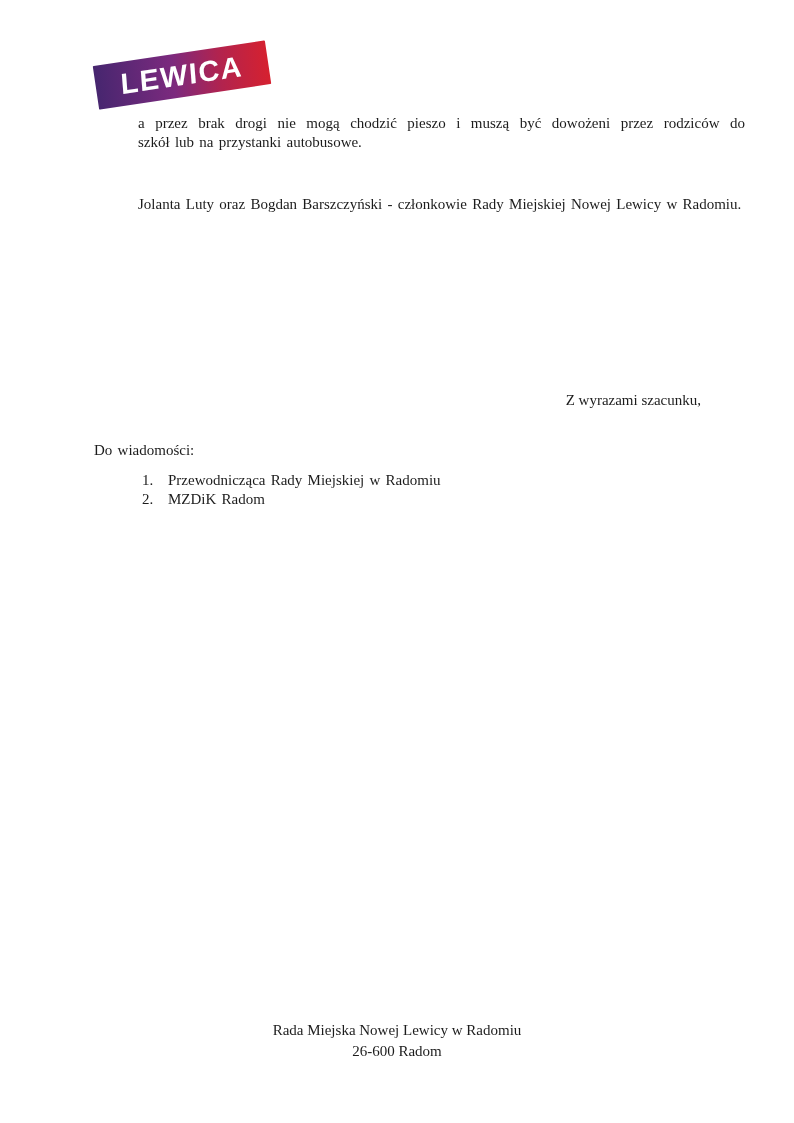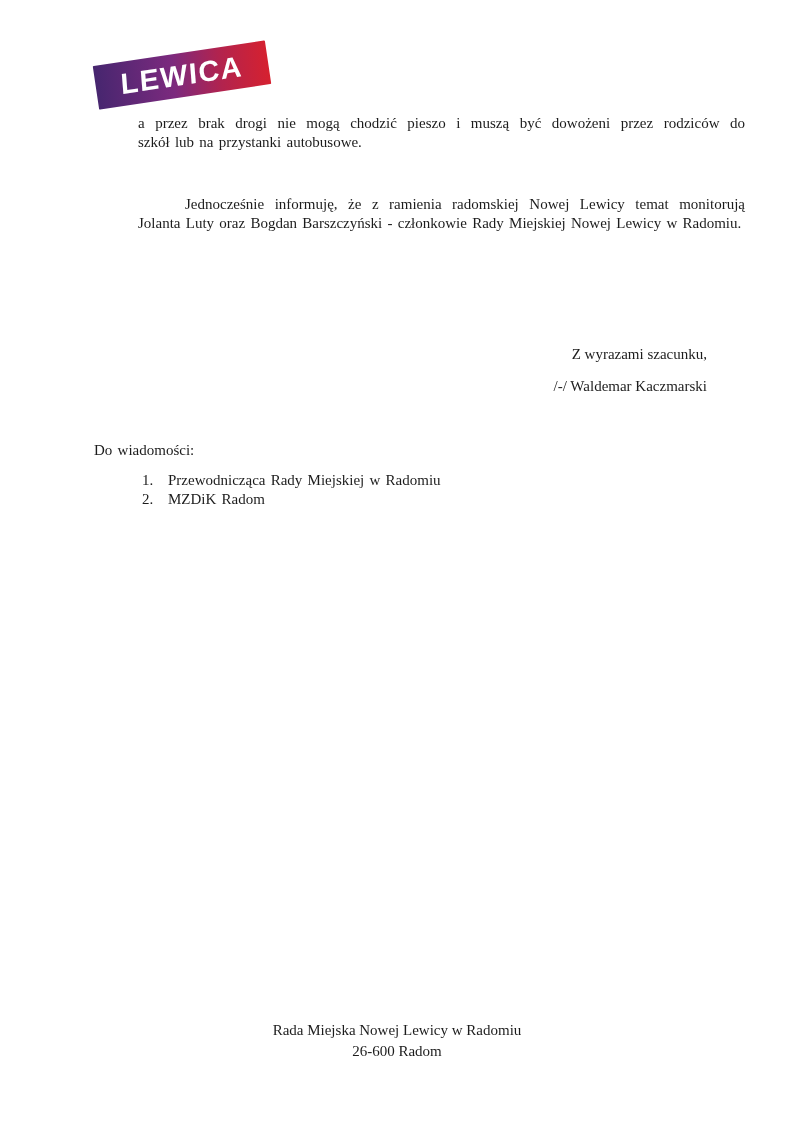--- a/index.html
+++ b/index.html
@@ -50,25 +50,26 @@
   }
   .p1 { top: 114px; }
   .p2 { top: 195px; }
   .p3 { top: 247px; }
   .jline { text-align: justify; text-align-last: justify; }
   .nline { white-space: nowrap; }
   .indent { text-indent: 47px; }
 
   .closing-line {
     position: absolute;
-    left: 100px;
+    left: 94px;
     width: 607px;
     text-align: right;
     font-size: 15px;
     line-height: 19px;
+    margin-top: 46px;
   }
   .closing-1 { top: 345px; }
   .closing-2 { top: 377px; }
 
   .cc-heading {
     position: absolute;
     left: 94px;
     top: 442px;
     font-size: 15px;
     word-spacing: 1.5px;
@@ -103,27 +104,25 @@
   <div class="logo-band">
     <span class="logo-text">LEWICA</span>
   </div>
 
   <div class="para p1">
     <div class="jline">a przez brak drogi nie mogą chodzić pieszo i muszą być dowożeni przez rodziców do</div>
     <div class="nline">szkół lub na przystanki autobusowe.</div>
   </div>
 
   <div class="para p2">
-    <div class="jline indent">Jednocześnie informuję, że z ramienia radomskiej Nowej Lewicy temat monitorują</div>
     <div class="nline">Jolanta Luty oraz Bogdan Barszczyński - członkowie Rady Miejskiej Nowej Lewicy w Radomiu.</div>
   </div>
 
 
   <div class="closing-line closing-1">Z wyrazami szacunku,</div>
-  <div class="closing-line closing-2">/-/ Waldemar Kaczmarski</div>
 
   <div class="cc-heading">Do wiadomości:</div>
 
   <div class="cc-list">
     <div class="cc-item">
       <span class="cc-num">1.</span>
       <span>Przewodnicząca Rady Miejskiej w Radomiu</span>
     </div>
     <div class="cc-item">
       <span class="cc-num">2.</span>

